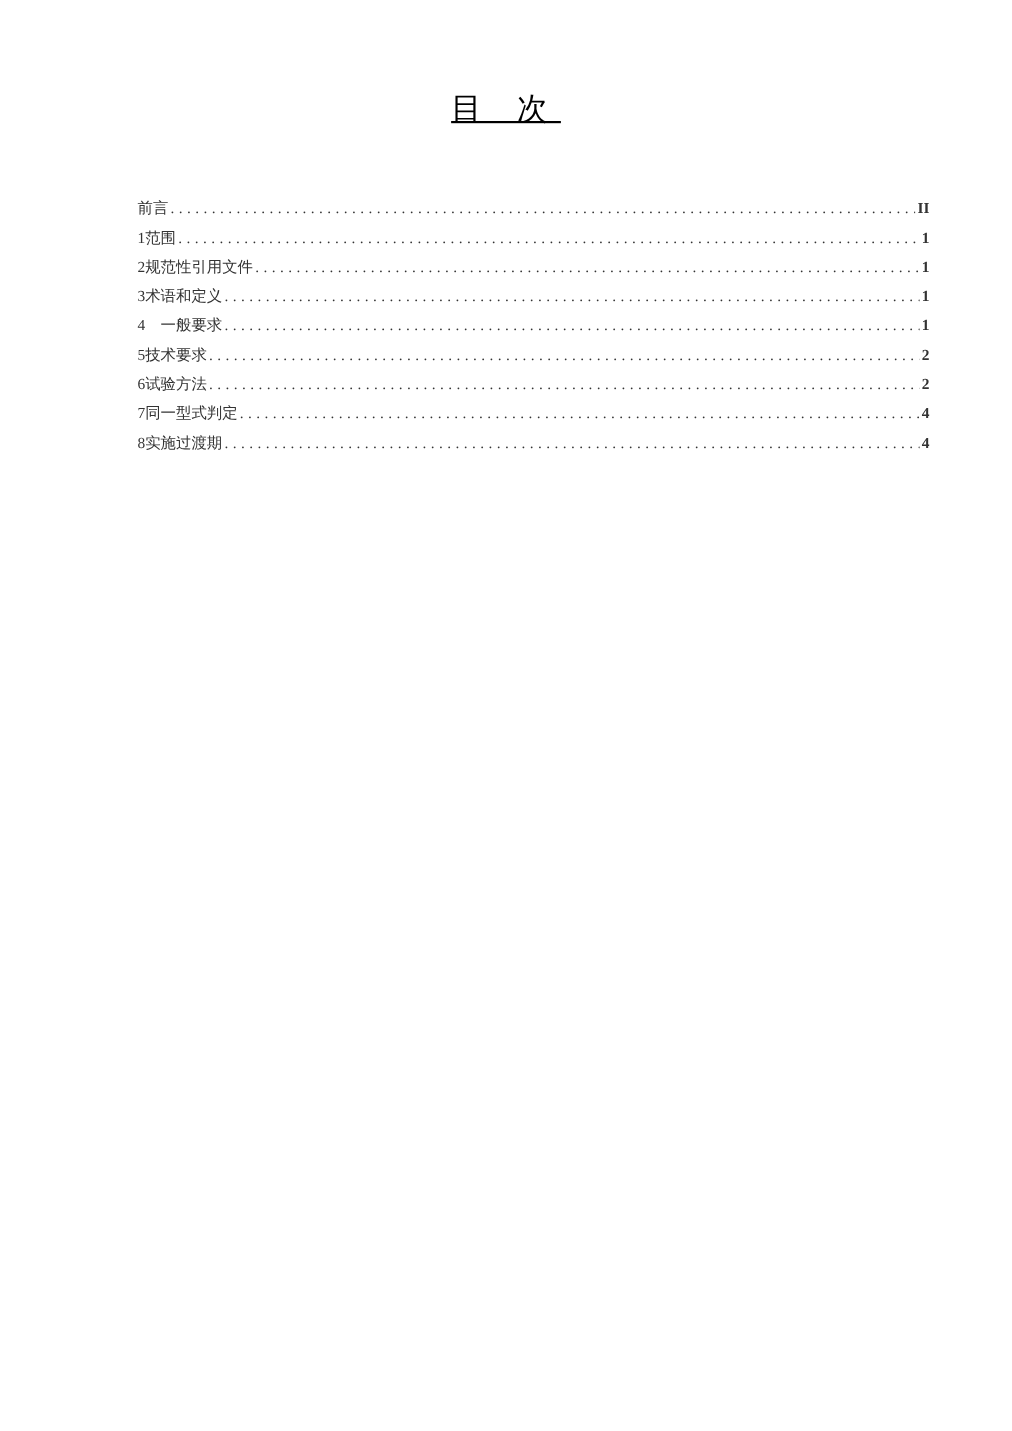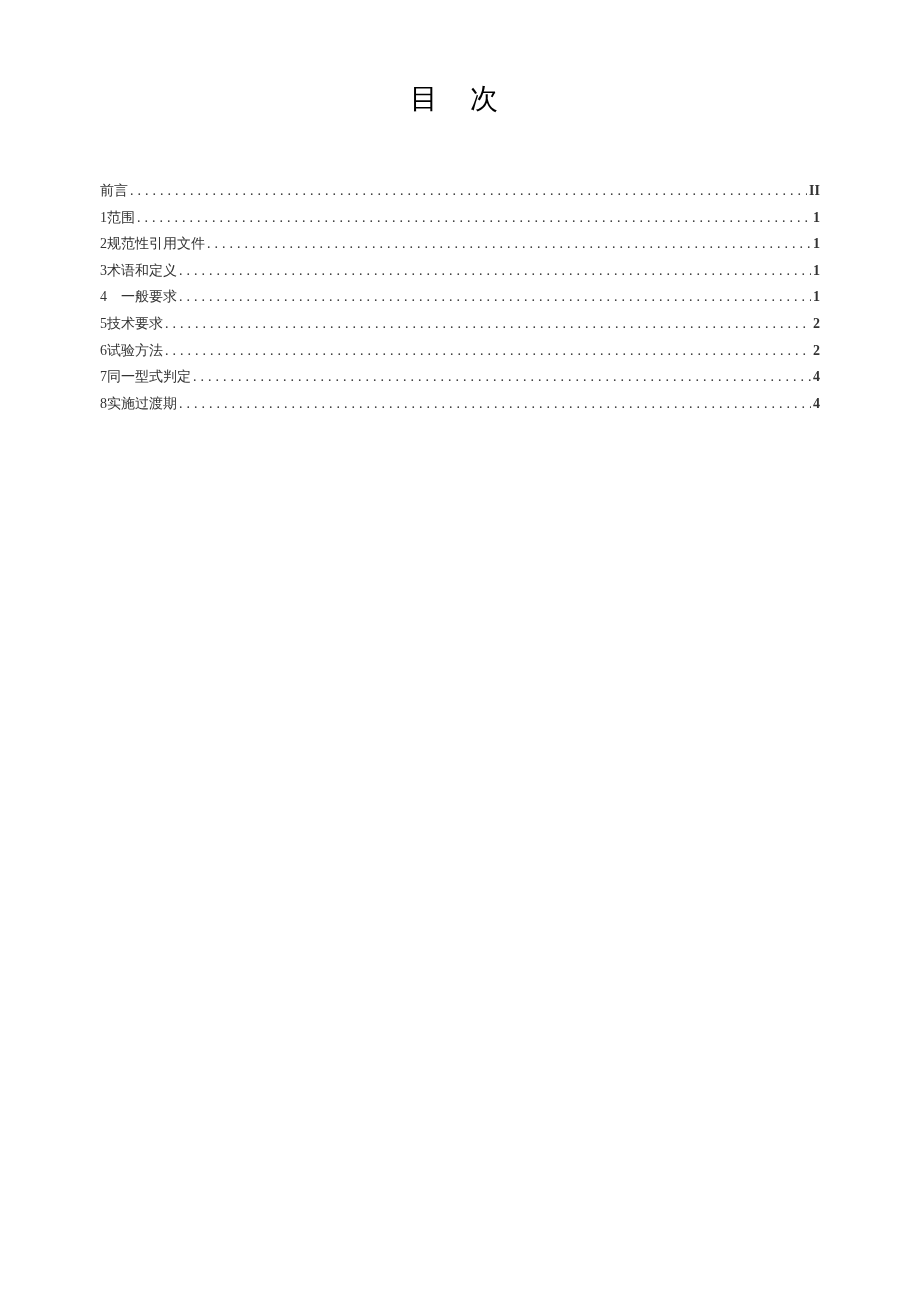--- a/index.html
+++ b/index.html
@@ -14,23 +14,25 @@
       font-family: "SimSun", "宋体", serif;
       padding: 80px 100px 0 100px;
     }
     .title {
       text-align: center;
       font-size: 28px;
       font-weight: normal;
       letter-spacing: 12px;
       margin-bottom: 60px;
       font-family: "SimHei", "黑体", sans-serif;
+      text-decoration: underline;
     }
     .toc {
       width: 100%;
+      margin-left: 25px;
     }
     .toc-entry {
       display: flex;
       align-items: baseline;
       font-size: 14px;
       line-height: 1.9;
       color: #333;
     }
     .toc-label {
       white-space: nowrap;

